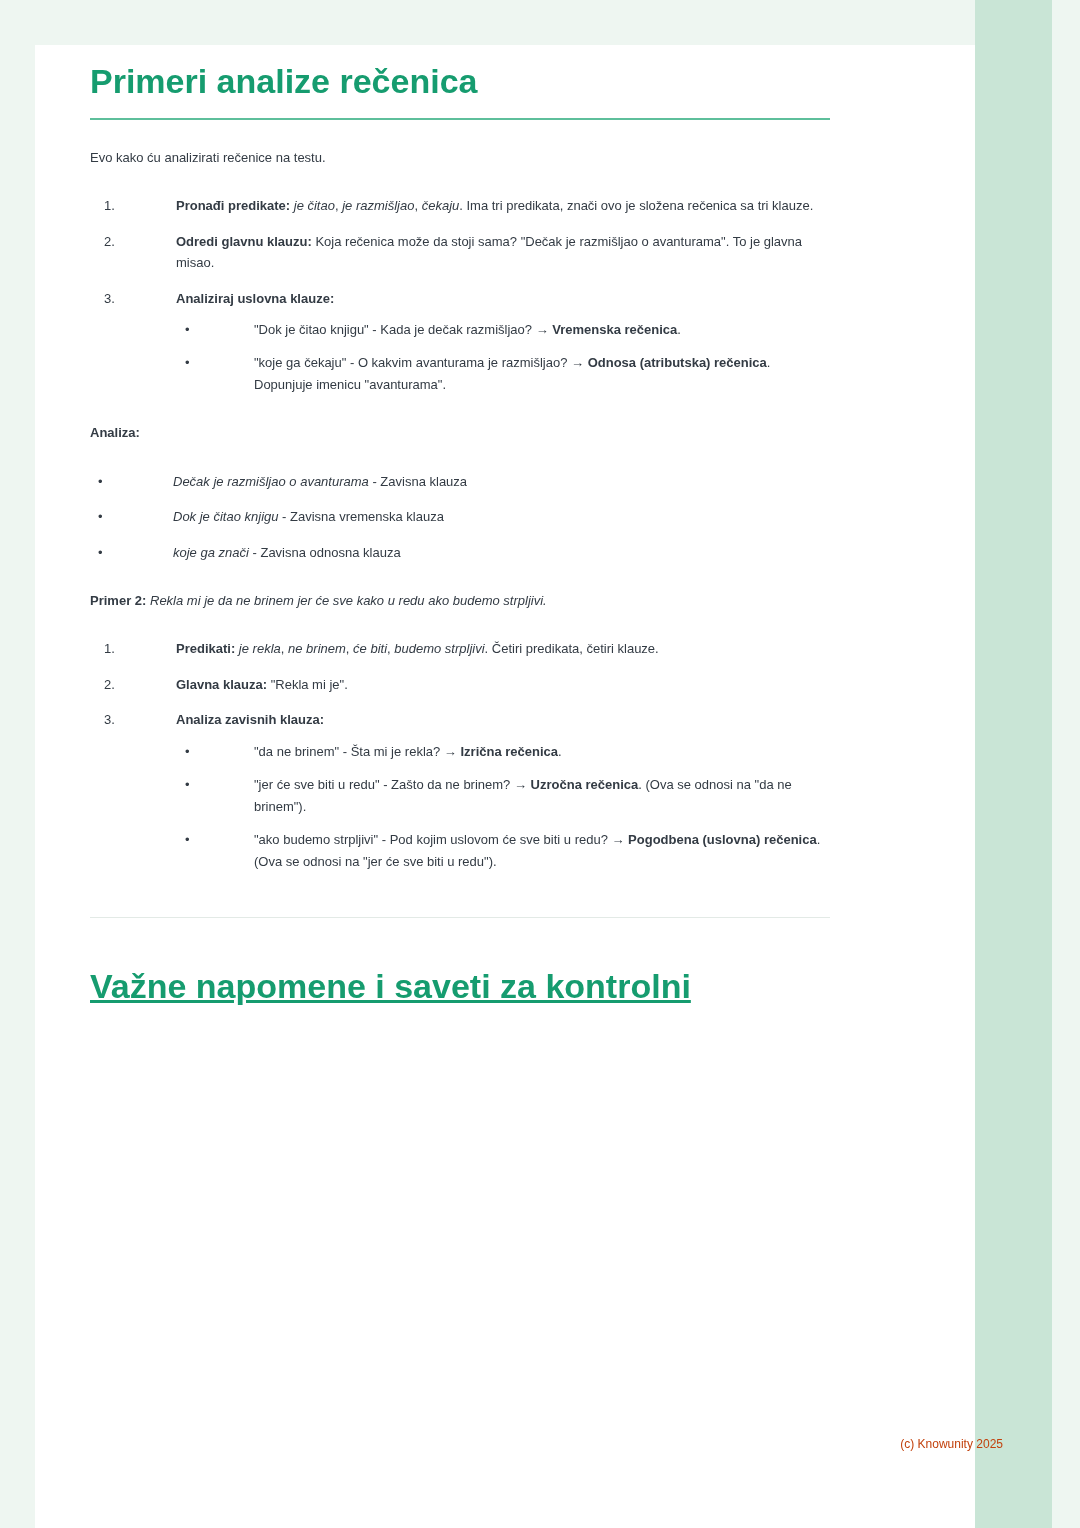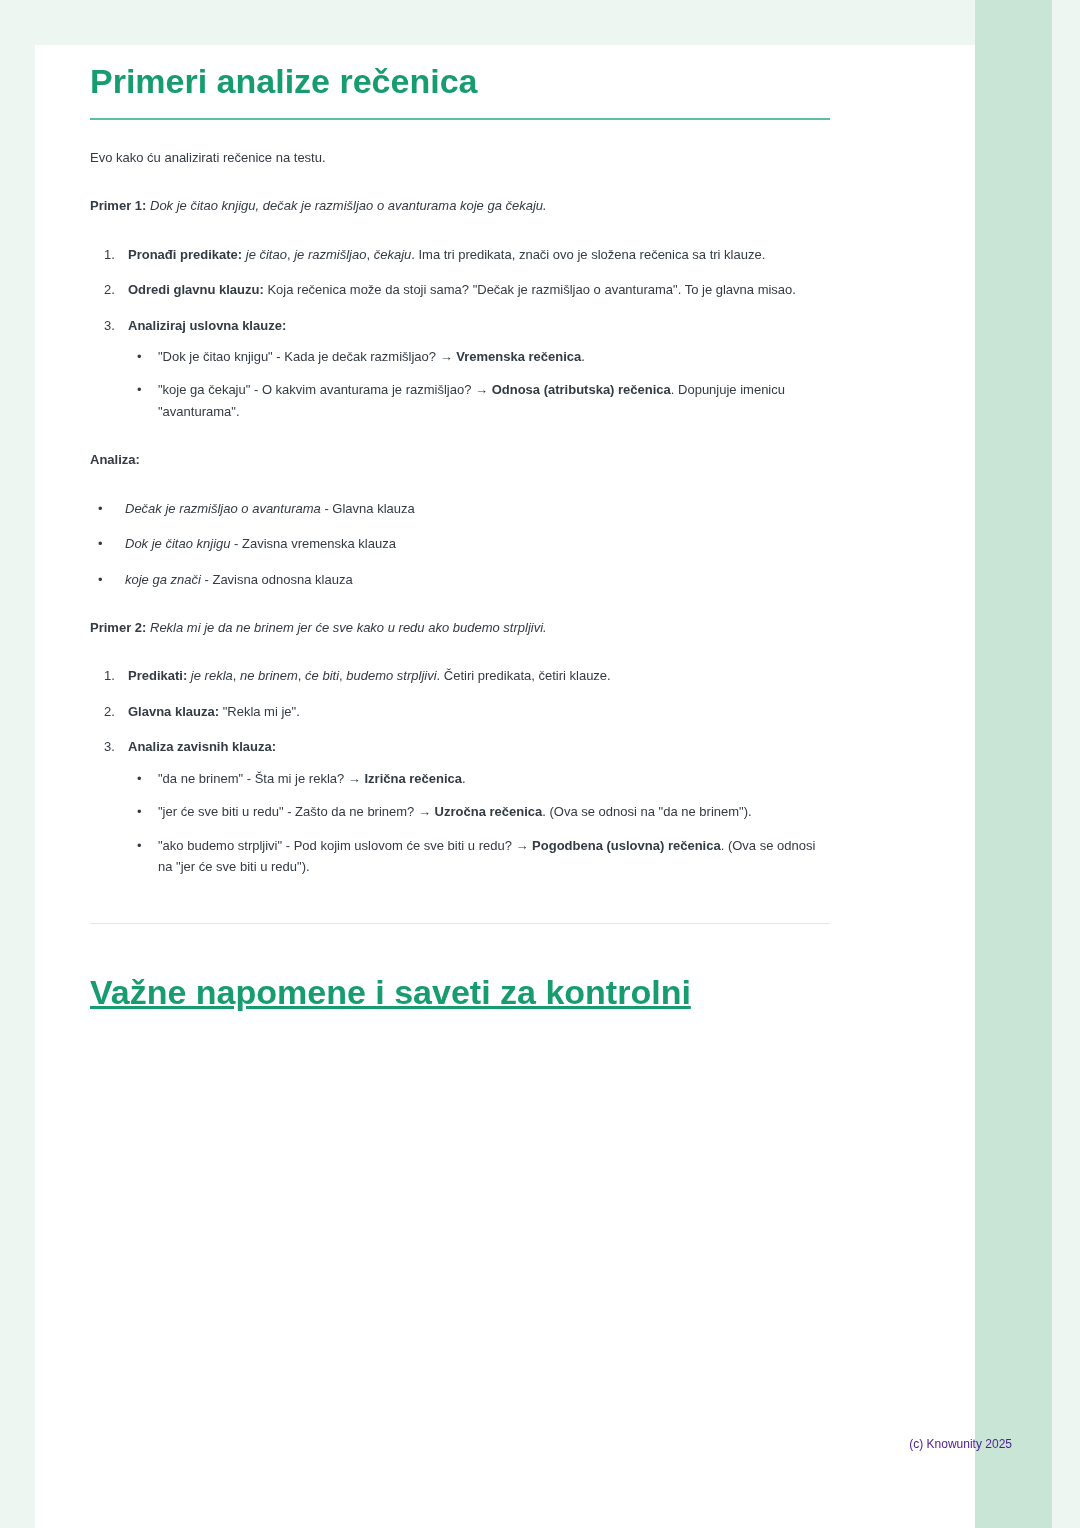--- a/index.html
+++ b/index.html
@@ -83,20 +83,21 @@
   }
   .list.ul > .list-item > .marker {
     flex: 0 0 27px;
   }
   .marker {
     display: inline-block;
   }
   .item-body {
     flex: 1 1 auto;
     min-width: 0;
+    margin-left: 48px;
   }
   .sublist {
     margin-top: 10px;
     padding-left: 9px;
   }
   .sub-item {
     display: flex;
     align-items: flex-start;
     margin-bottom: 12px;
   }
@@ -105,38 +106,37 @@
     flex: 0 0 21px;
   }
   .divider {
     border-top: 1px solid #e3eae6;
     height: 0;
     margin: 45px 0 48px 0;
   }
   .copyright {
     position: absolute;
     top: 1437px;
-    right: 68px;
+    right: 77px;
     font-size: 12px;
-    color: #4c1d95;
+    color: #c2410c;
     z-index: 5;
   }
 </style>
 </head>
 <body>
 
 <div class="page">
   <div class="right-band"></div>
 
   <div class="content-card">
     <h1 class="section-title">Primeri analize rečenica</h1>
 
     <div class="blocks">
         <p class="para"><span class="seg-n">Evo kako ću analizirati rečenice na testu.</span></p>
-        <p class="para justify"><span class="seg-b">Primer 1:</span><span class="seg-n"> </span><span class="seg-i">Dok je čitao knjigu, dečak je razmišljao o avanturama koje ga čekaju.</span></p>
         <div class="list ol">
           <div class="list-item">
             <span class="marker">1.</span>
             <div class="item-body">
               <div class="item-line"><span class="seg-b">Pronađi predikate: </span><span class="seg-i">je čitao</span><span class="seg-n">, </span><span class="seg-i">je razmišljao</span><span class="seg-n">, </span><span class="seg-i">čekaju</span><span class="seg-n">. Ima tri predikata, znači ovo je složena rečenica sa tri klauze.</span></div>
             </div>
           </div>
           <div class="list-item">
             <span class="marker">2.</span>
             <div class="item-body">
@@ -158,21 +158,21 @@
                 </div>
               </div>
             </div>
           </div>
         </div>
         <p class="para"><span class="seg-b">Analiza:</span></p>
         <div class="list ul">
           <div class="list-item">
             <span class="marker">•</span>
             <div class="item-body">
-              <div class="item-line"><span class="seg-i">Dečak je razmišljao o avanturama</span><span class="seg-n"> - Glavna klauza</span></div>
+              <div class="item-line"><span class="seg-i">Dečak je razmišljao o avanturama</span><span class="seg-n"> - Zavisna klauza</span></div>
             </div>
           </div>
           <div class="list-item">
             <span class="marker">•</span>
             <div class="item-body">
               <div class="item-line"><span class="seg-i">Dok je čitao knjigu</span><span class="seg-n"> - Zavisna vremenska klauza</span></div>
             </div>
           </div>
           <div class="list-item">
             <span class="marker">•</span>

